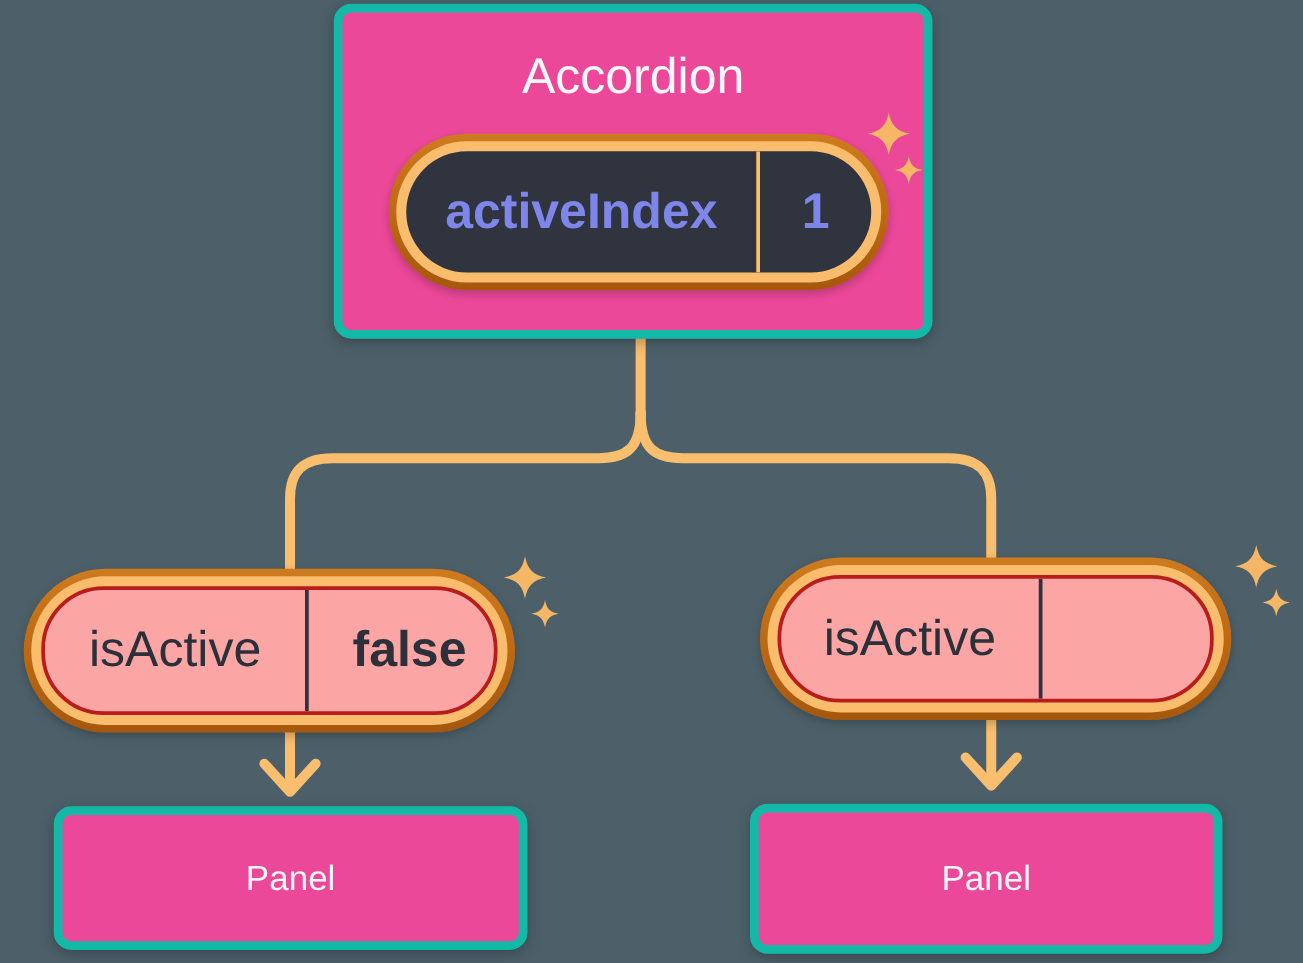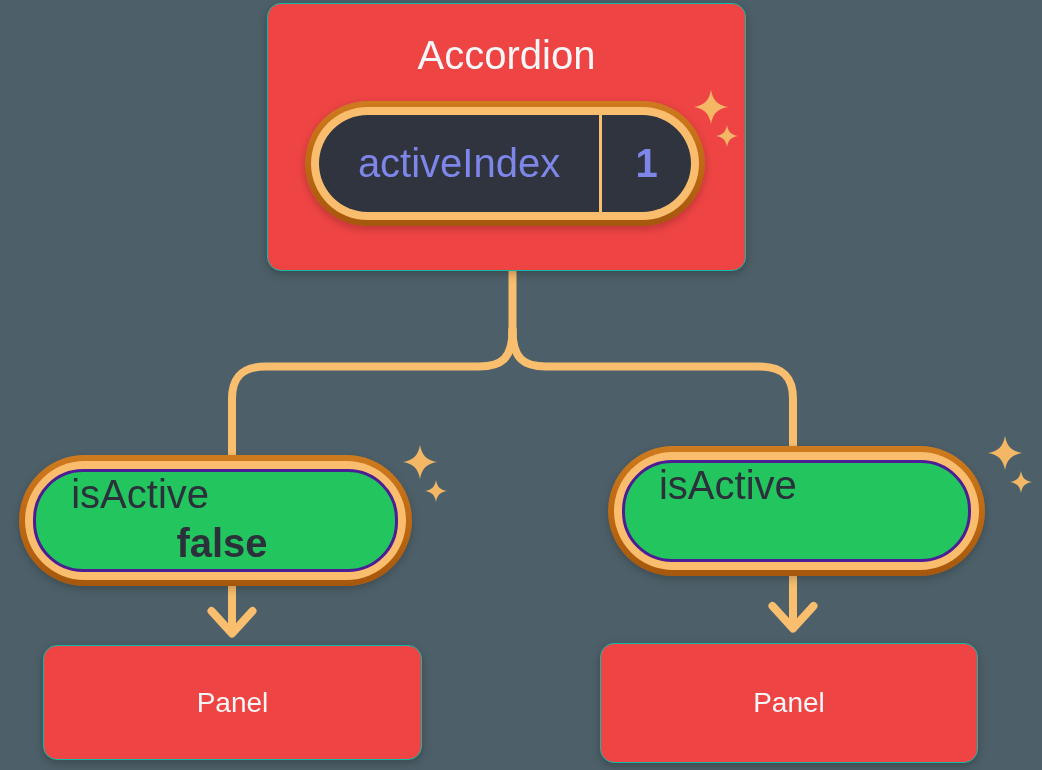--- a/index.html
+++ b/index.html
@@ -24,22 +24,22 @@
     fill: none;
     stroke: #F9BE6E;
     stroke-width: 8;
     stroke-linecap: round;
     stroke-linejoin: round;
   }
 
   
   .component-box {
     position: absolute;
-    background: #ef4444;
-    border: 1px solid #14b8a6;
+    background: #ec4899;
+    border: 7px solid #14b8a6;
     border-radius: 14px;
     box-shadow: 0 3px 10px rgba(0,0,0,0.25);
     z-index: 2;
   }
   .root-box { left: 267px; top: 3px; width: 479px; height: 268px; }
 
   .root-title {
     position: absolute;
     left: 0; right: 0; top: 26px;
     height: 50px; line-height: 50px;
@@ -86,30 +86,29 @@
     display: flex;
     align-items: center;
     justify-content: center;
     font-size: 40px;
   }
   .pill-value { flex: 1; font-weight: 700; }
 
   
   .state-pill { left: 37px; top: 97px; width: 400px; height: 125px; }
   .state-pill .pill-inner { background: #2F343F; }
-  .state-pill .pill-label { width: 75.3%; color: #7E87E9; }
+  .state-pill .pill-label { width: 75.3%; color: #7E87E9; font-weight: bold; }
   .state-pill .pill-divider { width: 3px; background: #F9BE6E; }
   .state-pill .pill-value { color: #7E87E9; }
 
   
   .prop-pill { z-index: 3; }
   .prop-pill .pill-inner {
-    background: #22c55e;
-    border: 3px solid #4c1d95;
-    flex-direction: column;
+    background: #fca5a5;
+    border: 3px solid #b91c1c;
   }
   .prop-pill .pill-label { color: #2B303A; }
   .prop-pill .pill-divider { width: 3px; background: #2F343F; }
   .prop-pill .pill-value { color: #2B303A; padding-left: 13px; }
 
   .prop-pill-left  { left: 19px;  top: 455px; width: 393px; height: 131px; }
   .prop-pill-left .pill-label { width: 58%; }
   .prop-pill-right { left: 608px; top: 446px; width: 377px; height: 130px; }
   .prop-pill-right .pill-label { width: 60%; }
 

